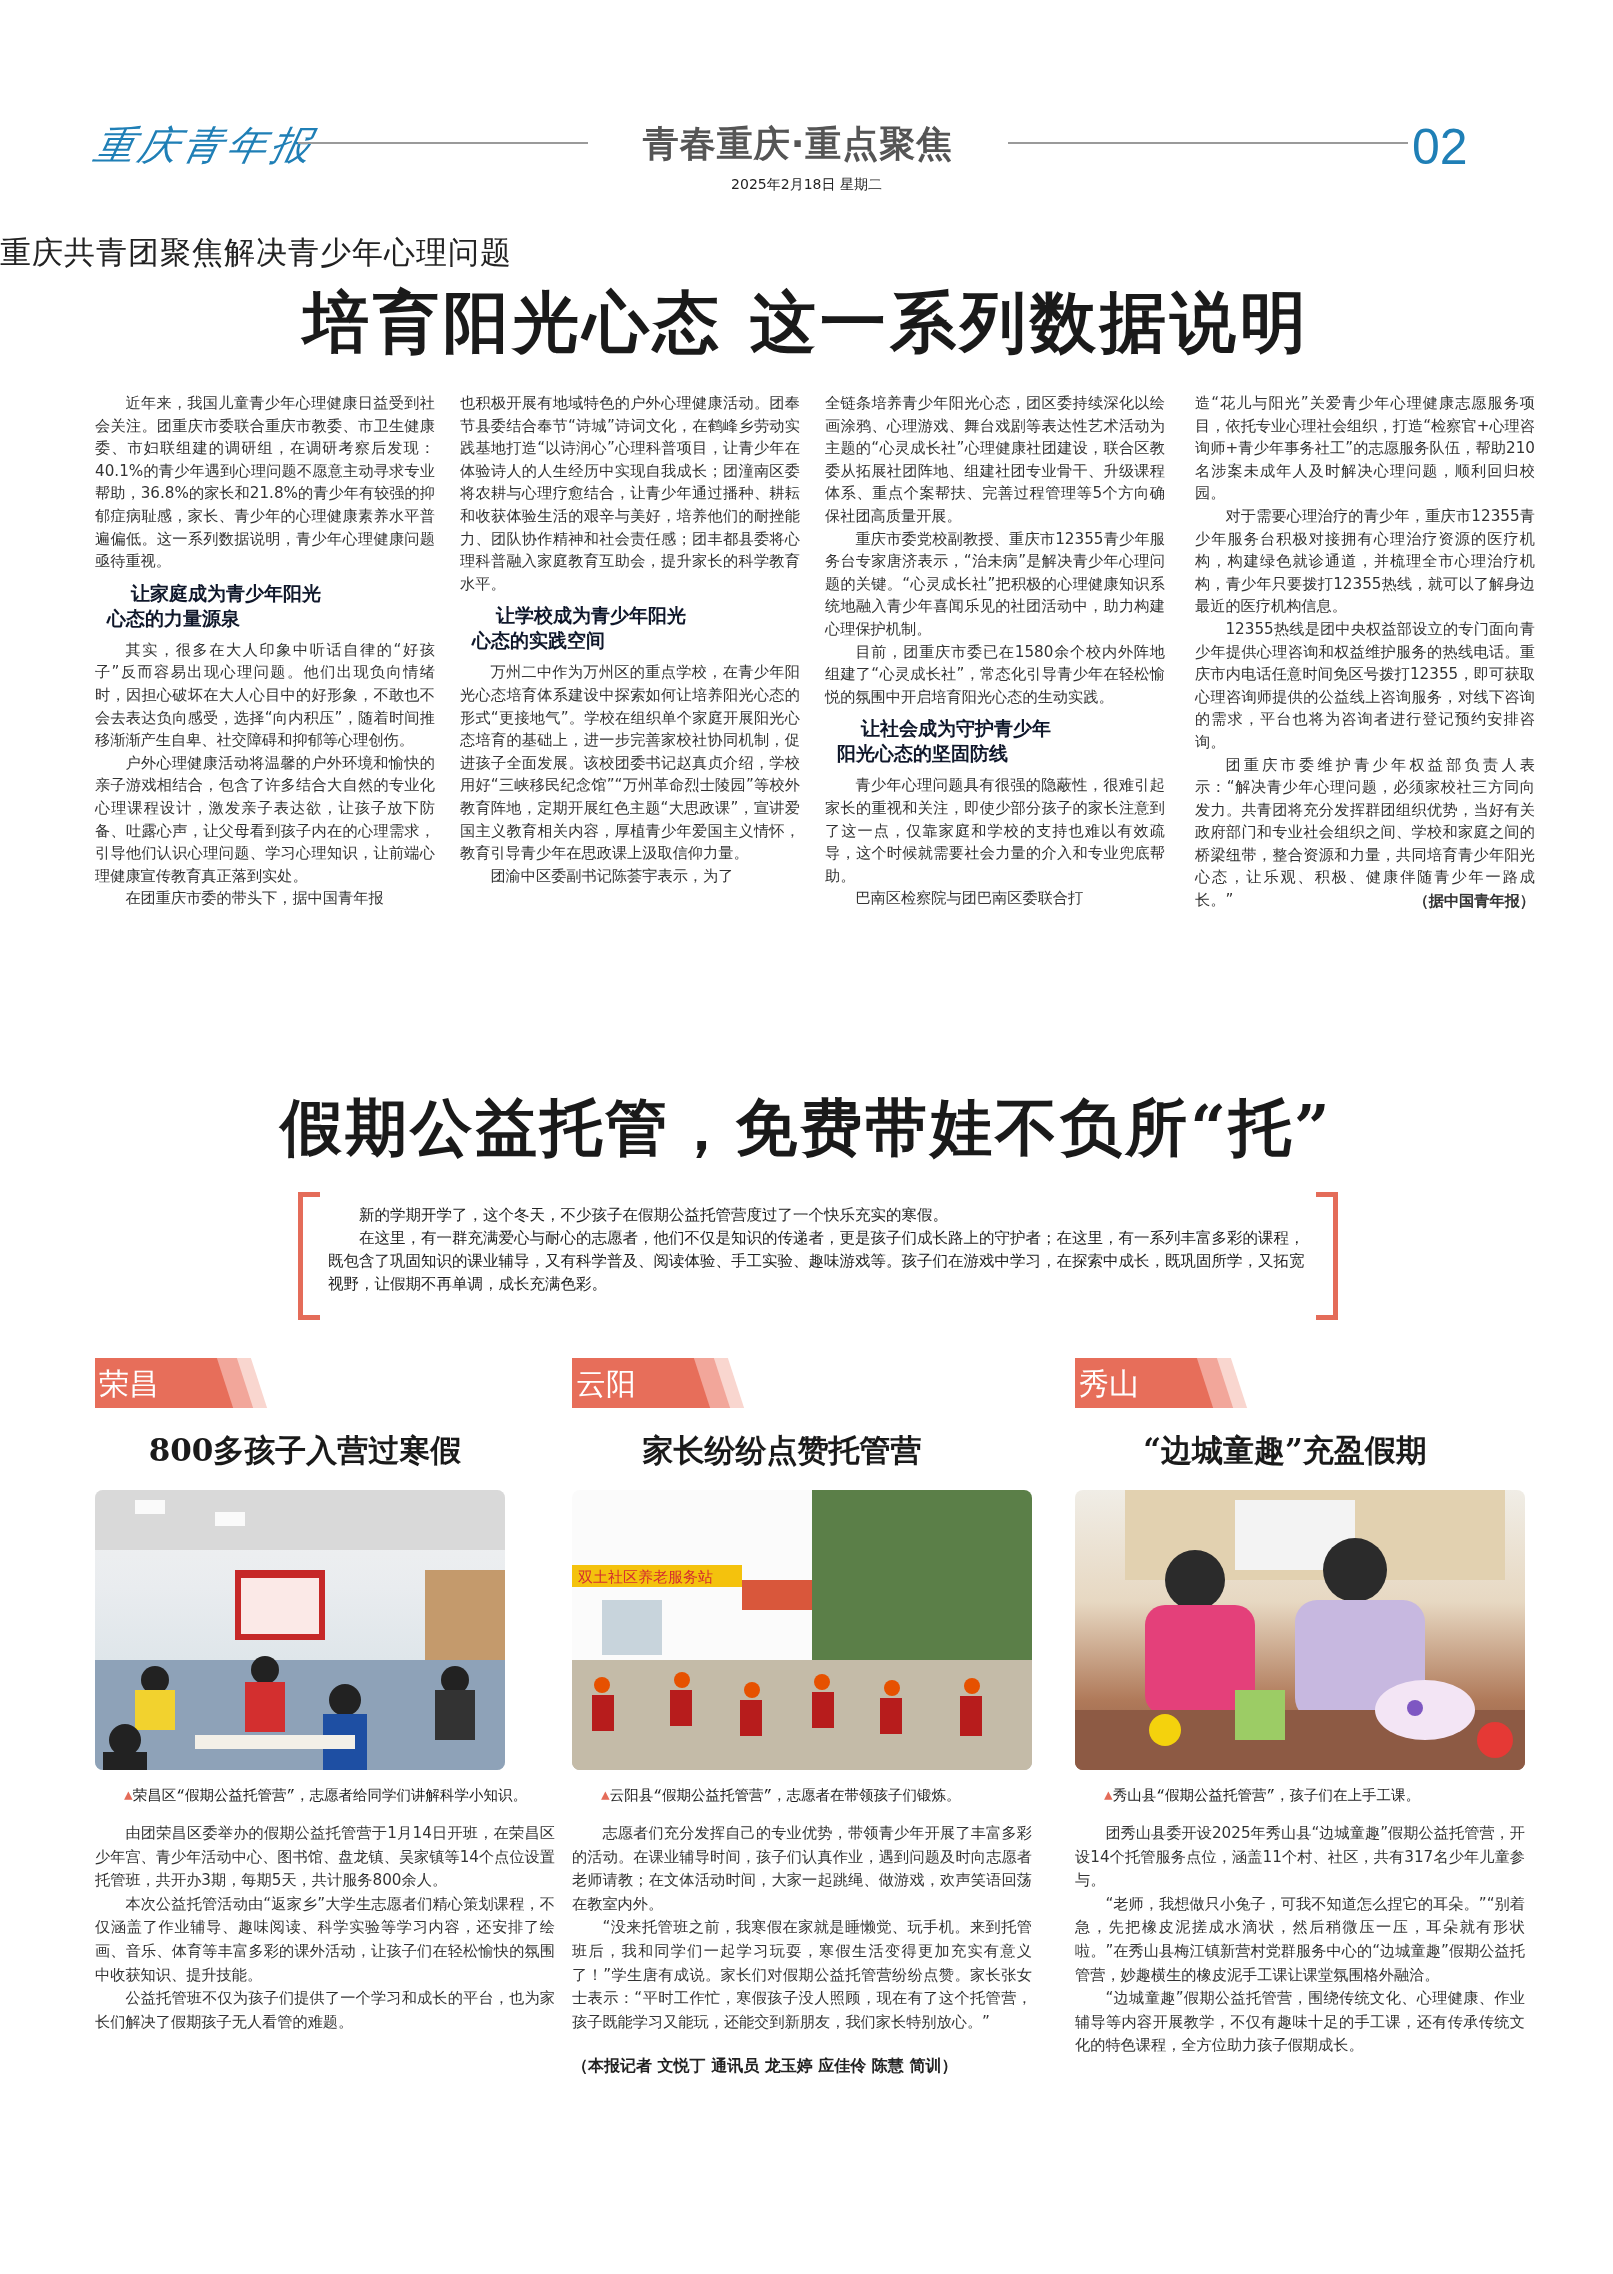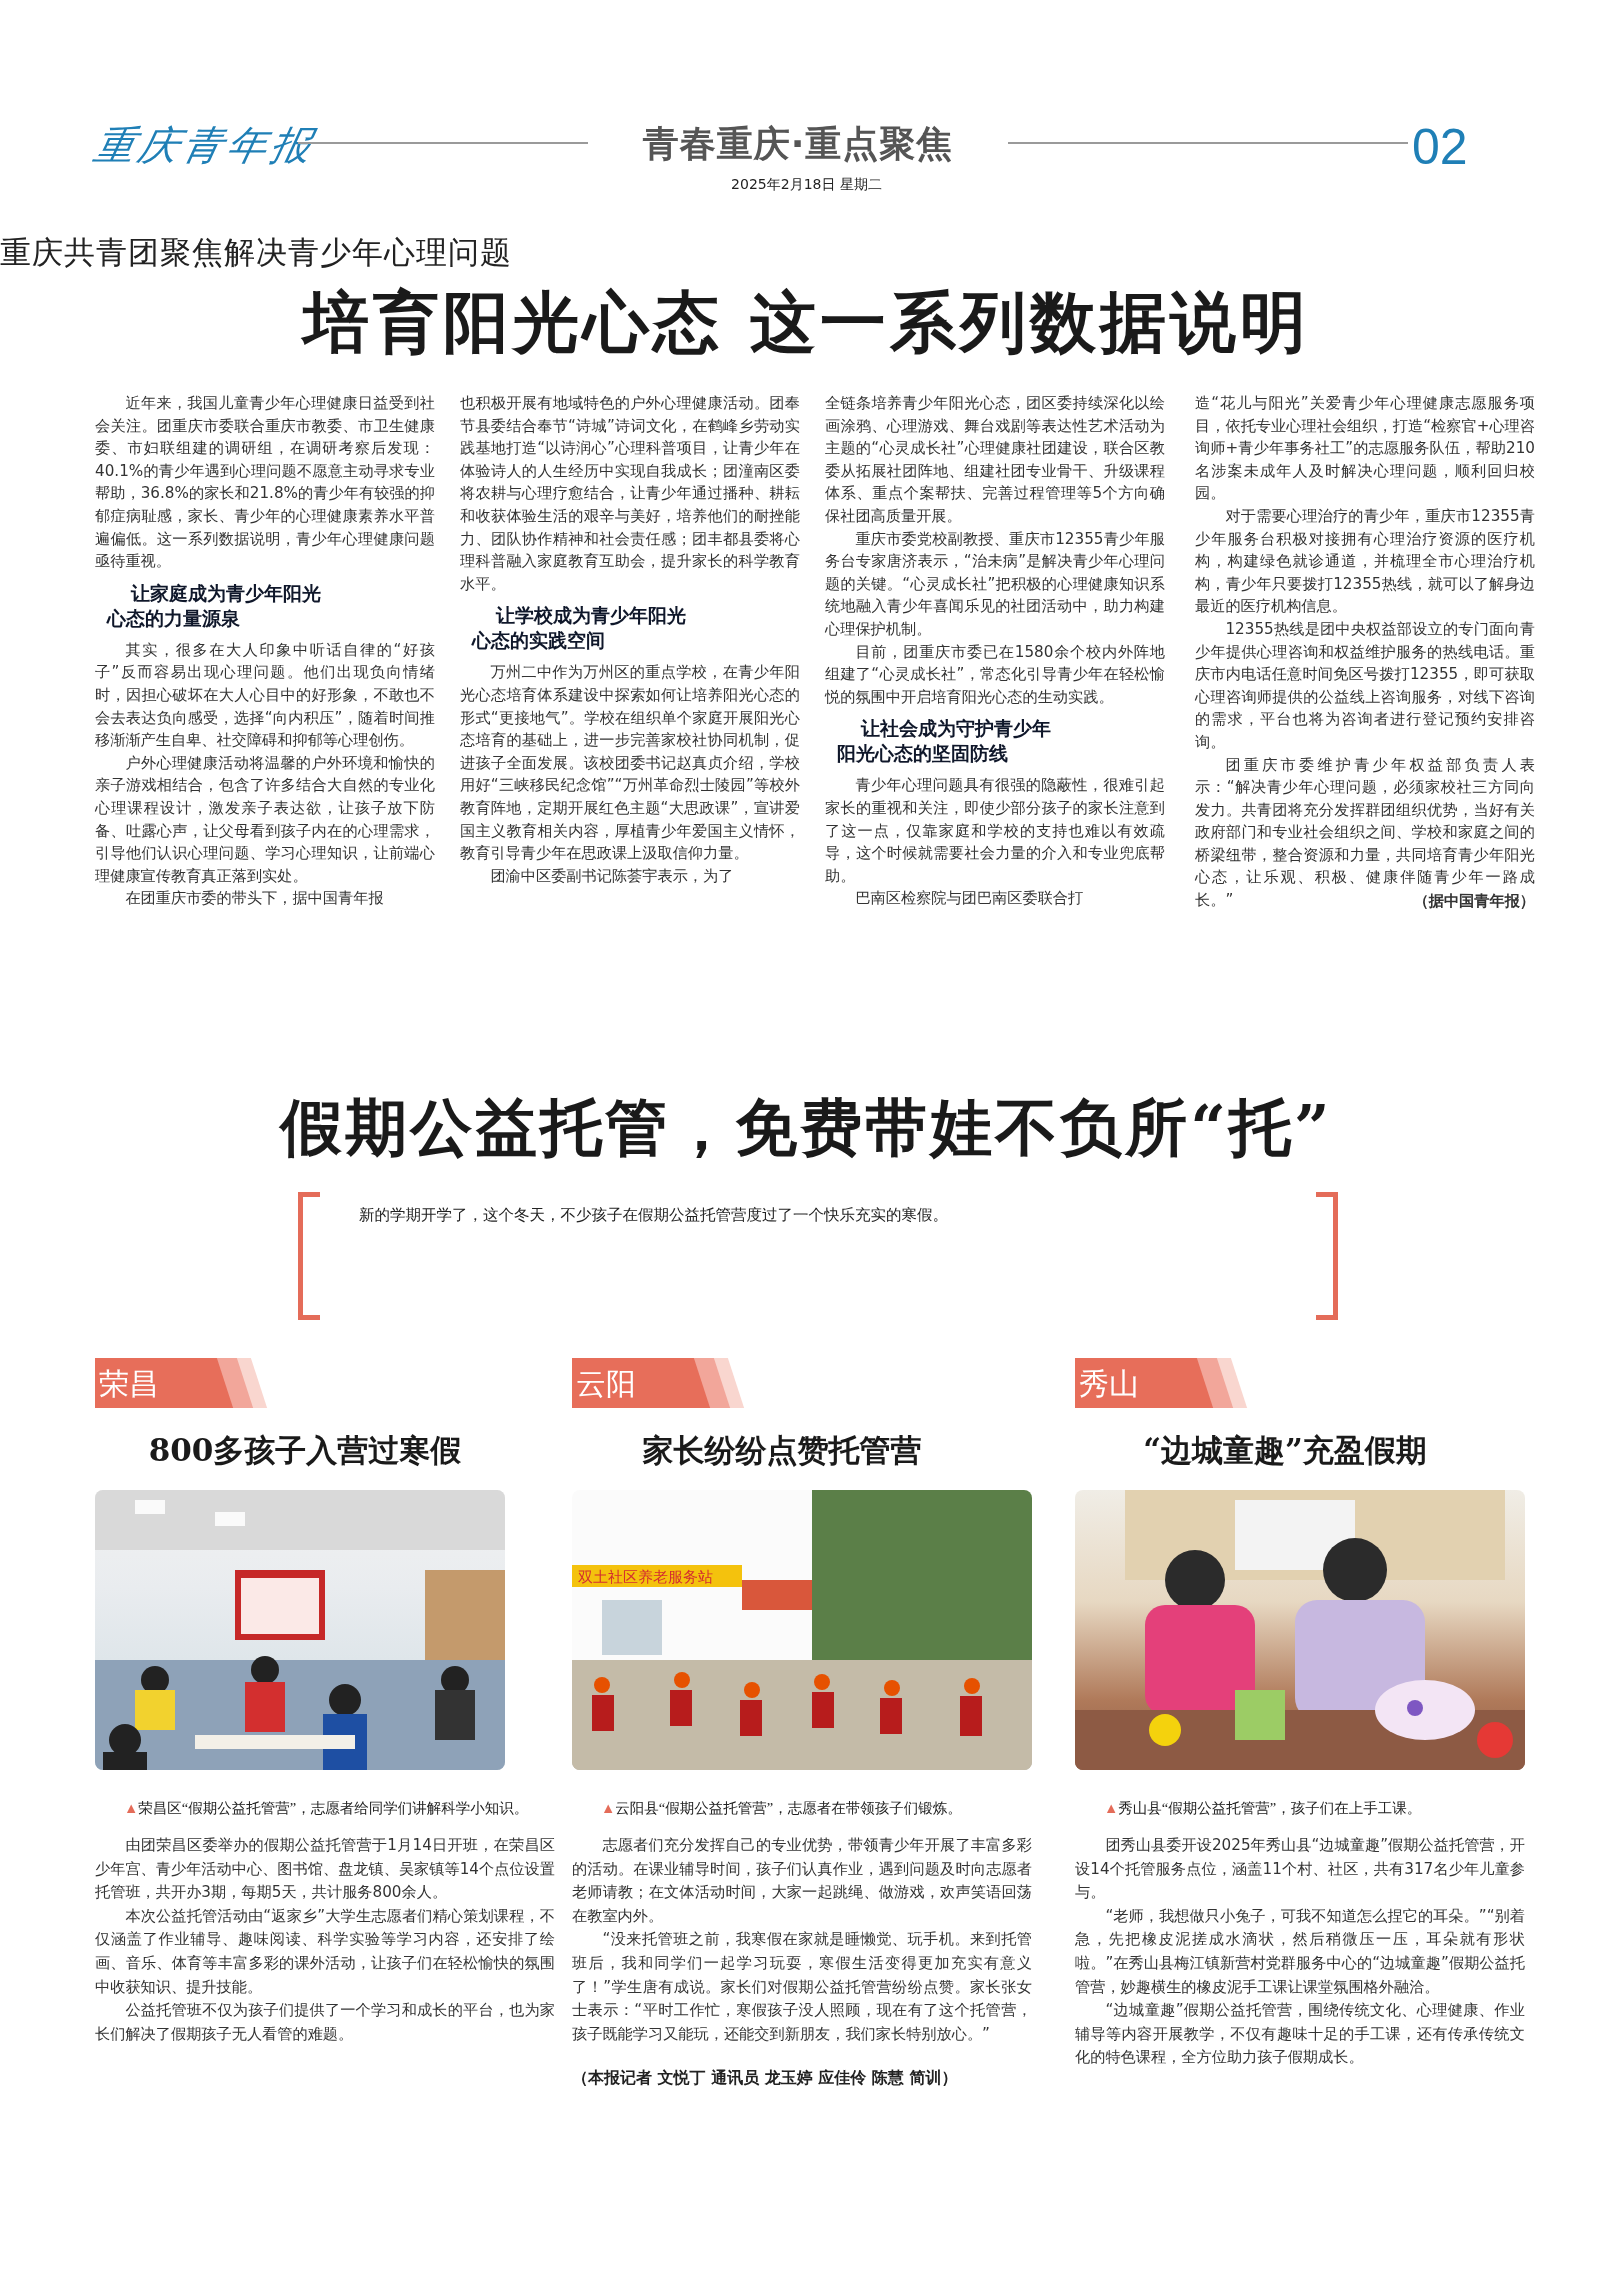--- a/index.html
+++ b/index.html
@@ -39,21 +39,21 @@
   .bracket.r { left: 1316px; border-left: none; }
 
   .region { position: absolute; top: 1358px; width: 460px; }
   .tag { position: relative; height: 50px; width: 170px; }
   .tag .band { position: absolute; left: 0; top: 0; height: 50px; width: 140px; background: #e76e5a; }
   .tag .s1 { position: absolute; left: 130px; top: 0; width: 22px; height: 50px; background: #f2a69a; transform: skewX(18deg); }
   .tag .s2 { position: absolute; left: 150px; top: 0; width: 14px; height: 50px; background: #f9d6cf; transform: skewX(18deg); }
   .tag .label { position: absolute; left: 4px; top: 6px; font-size: 30px; color: #fff; }
   .region-title { font-family: "DejaVu Serif", serif; font-weight: bold; font-size: 31px; color: #1a1a1a; text-align: center; margin-top: 22px; width: 420px; }
   .photo { margin-top: 18px; width: 410px; height: 280px; border-radius: 8px; overflow: hidden; position: relative; }
-  .caption { margin-top: 26px; font-family: Liberation Serif, serif; font-size: 14.5px; line-height: 24px; color: #222; text-indent: 2em; }
+  .caption { margin-top: 14px; font-family: Liberation Mono, monospace; font-size: 14.5px; line-height: 24px; color: #222; text-indent: 2em; }
   .caption .tri { color: #e46c59; }
   .rbody { margin-top: 14px; font-size: 15.2px; line-height: 23.6px; color: #333; text-align: justify; }
   .rbody p { text-indent: 2em; }
   .byline { margin-top: 22px; font-size: 16px; font-weight: bold; color: #222; }
 
   
   .ph1 { background: linear-gradient(#f2f2f2 0%, #e9ecef 35%, #dfe6ea 60%, #c6cfd6 100%); }
   .ph2 { background: linear-gradient(#ffffff 0%, #f4f4f4 50%, #c9c3b3 62%, #b9b1a0 100%); }
   .ph3 { background: linear-gradient(#f0ede6 0%, #e7d8c2 40%, #b07a5a 75%, #8d5a44 100%); }
 </style>
@@ -113,20 +113,21 @@
       <p>12355热线是团中央权益部设立的专门面向青少年提供心理咨询和权益维护服务的热线电话。重庆市内电话任意时间免区号拨打12355，即可获取心理咨询师提供的公益线上咨询服务，对线下咨询的需求，平台也将为咨询者进行登记预约安排咨询。</p>
       <p>团重庆市委维护青少年权益部负责人表示：“解决青少年心理问题，必须家校社三方同向发力。共青团将充分发挥群团组织优势，当好有关政府部门和专业社会组织之间、学校和家庭之间的桥梁纽带，整合资源和力量，共同培育青少年阳光心态，让乐观、积极、健康伴随青少年一路成长。”</p>
       <span class="source">（据中国青年报）</span>
     </div>
 </section>
 
 <h2 class="headline2">假期公益托管，免费带娃不负所“托”</h2>
 <div class="bracket l"></div>
 <div class="intro">
   <p>新的学期开学了，这个冬天，不少孩子在假期公益托管营度过了一个快乐充实的寒假。</p>
+  <p>在这里，有一群充满爱心与耐心的志愿者，他们不仅是知识的传递者，更是孩子们成长路上的守护者；在这里，有一系列丰富多彩的课程，既包含了巩固知识的课业辅导，又有科学普及、阅读体验、手工实验、趣味游戏等。孩子们在游戏中学习，在探索中成长，既巩固所学，又拓宽视野，让假期不再单调，成长充满色彩。</p>
 </div>
 <div class="bracket r"></div>
 
 <section class="region" style="left:95px;">
   <div class="tag">
     <div class="band"></div>
       <div class="s1"></div>
       <div class="s2"></div>
     <span class="label">荣昌</span>
   </div>

